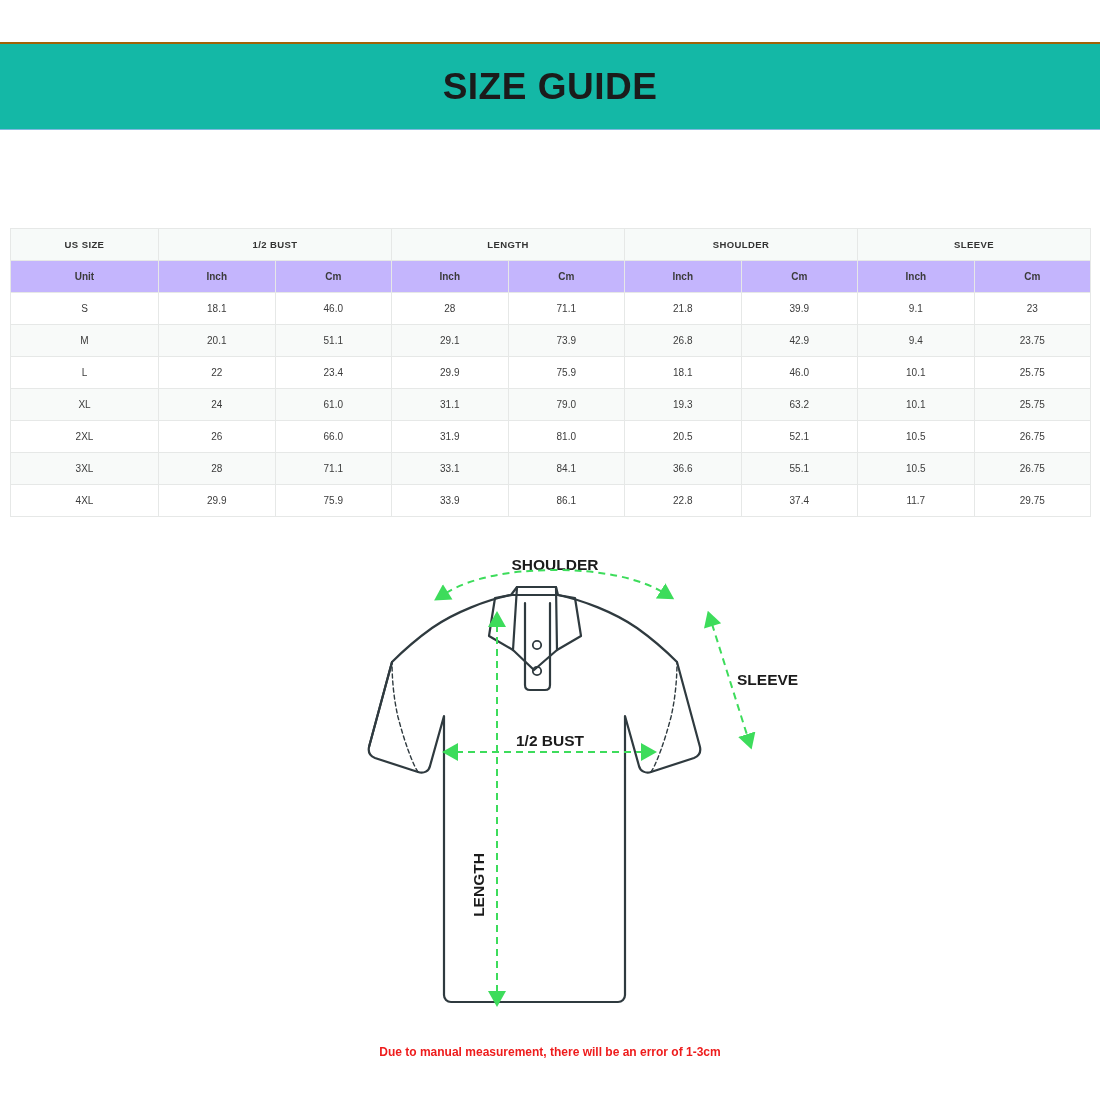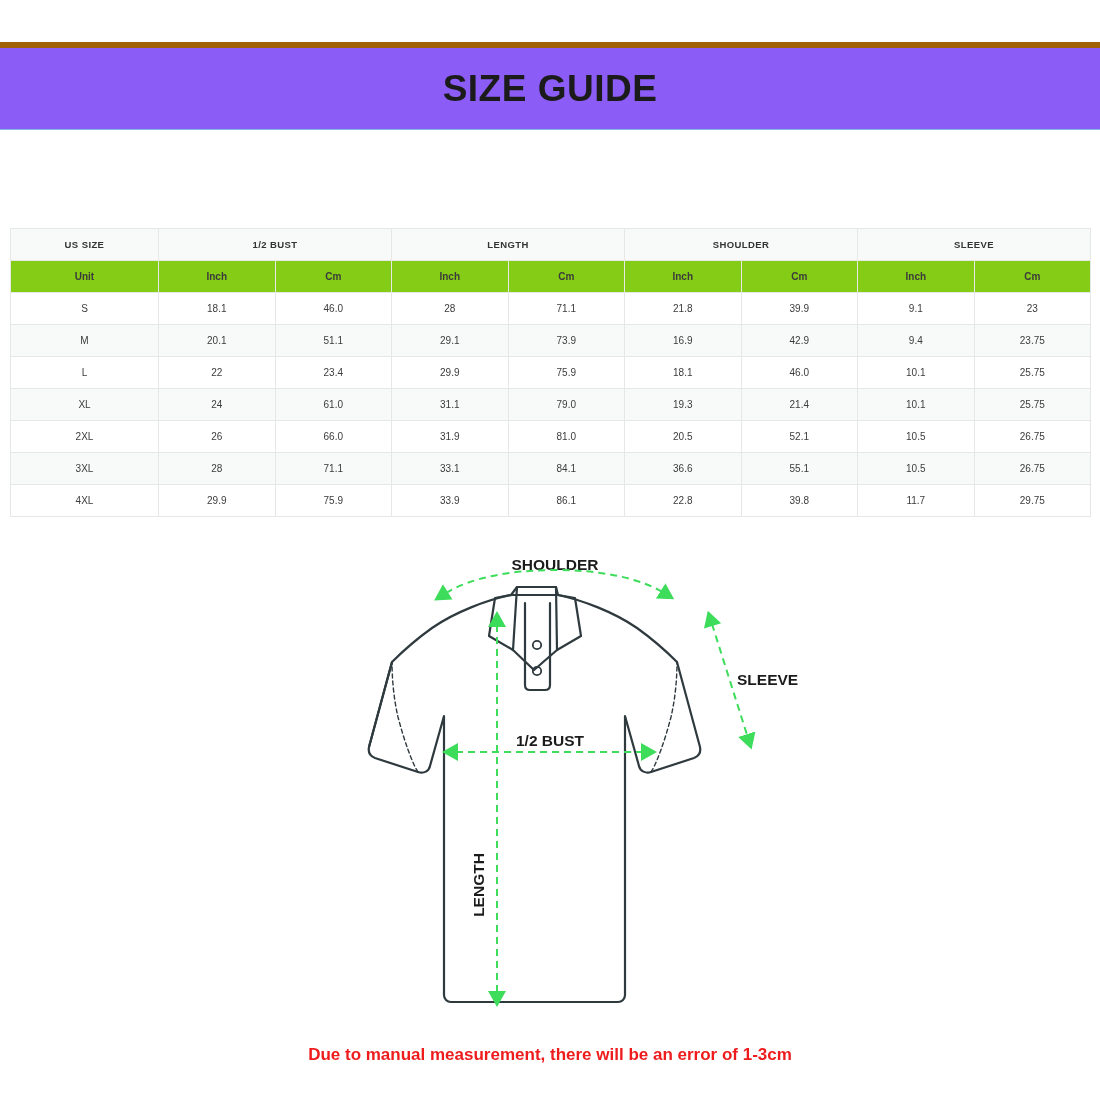--- a/index.html
+++ b/index.html
@@ -16,22 +16,22 @@
     overflow: hidden;
   }
 
   
   .banner {
     position: absolute;
     left: 0;
     top: 42px;
     width: 1100px;
     height: 88px;
-    background: #8b5cf6;
-    border-top: 6px solid #a16207;
+    background: #14b8a6;
+    border-top: 2px solid #a16207;
     border-bottom: 1px solid #7fb9e0;
     display: flex;
     align-items: center;
     justify-content: center;
     box-sizing: border-box;
   }
   .banner-title {
     font-size: 37px;
     font-weight: bold;
     letter-spacing: 0.5px;
@@ -61,21 +61,21 @@
     font-size: 9.5px;
     font-weight: bold;
     letter-spacing: 0.4px;
     background: #f7faf9;
     color: #333;
   }
   table.size-table thead tr.unit-row th {
     height: 29px;
     font-size: 10px;
     font-weight: bold;
-    background: #84cc16;
+    background: #c4b5fd;
   }
   table.size-table tbody td {
     height: 29px;
     font-size: 10px;
     font-weight: normal;
   }
   table.size-table tbody tr.alt td {
     background: #f8faf9;
   }
   table.size-table tbody td.size-cell {
@@ -96,21 +96,21 @@
     display: block;
   }
 
   
   .footer-note {
     position: absolute;
     left: 0;
     top: 1045px;
     width: 1100px;
     text-align: center;
-    font-size: 17px;
+    font-size: 12px;
     font-weight: bold;
     color: #ee1c1c;
   }
 </style>
 </head>
 <body>
 
 <div class="banner">
   <div class="banner-title">SIZE GUIDE</div>
 </div>
@@ -159,21 +159,21 @@
         <td>39.9</td>
         <td>9.1</td>
         <td>23</td>
       </tr>
       <tr class="alt">
         <td class="size-cell">M</td>
         <td>20.1</td>
         <td>51.1</td>
         <td>29.1</td>
         <td>73.9</td>
-        <td>16.9</td>
+        <td>26.8</td>
         <td>42.9</td>
         <td>9.4</td>
         <td>23.75</td>
       </tr>
       <tr>
         <td class="size-cell">L</td>
         <td>22</td>
         <td>23.4</td>
         <td>29.9</td>
         <td>75.9</td>
@@ -182,21 +182,21 @@
         <td>10.1</td>
         <td>25.75</td>
       </tr>
       <tr class="alt">
         <td class="size-cell">XL</td>
         <td>24</td>
         <td>61.0</td>
         <td>31.1</td>
         <td>79.0</td>
         <td>19.3</td>
-        <td>21.4</td>
+        <td>63.2</td>
         <td>10.1</td>
         <td>25.75</td>
       </tr>
       <tr>
         <td class="size-cell">2XL</td>
         <td>26</td>
         <td>66.0</td>
         <td>31.9</td>
         <td>81.0</td>
         <td>20.5</td>
@@ -215,21 +215,21 @@
         <td>10.5</td>
         <td>26.75</td>
       </tr>
       <tr>
         <td class="size-cell">4XL</td>
         <td>29.9</td>
         <td>75.9</td>
         <td>33.9</td>
         <td>86.1</td>
         <td>22.8</td>
-        <td>39.8</td>
+        <td>37.4</td>
         <td>11.7</td>
         <td>29.75</td>
       </tr>
     </tbody>
   </table>
 </div>
 
 <div class="illustration">
   <svg width="1100" height="500" viewBox="0 0 1100 500" xmlns="http://www.w3.org/2000/svg">
     <defs>

